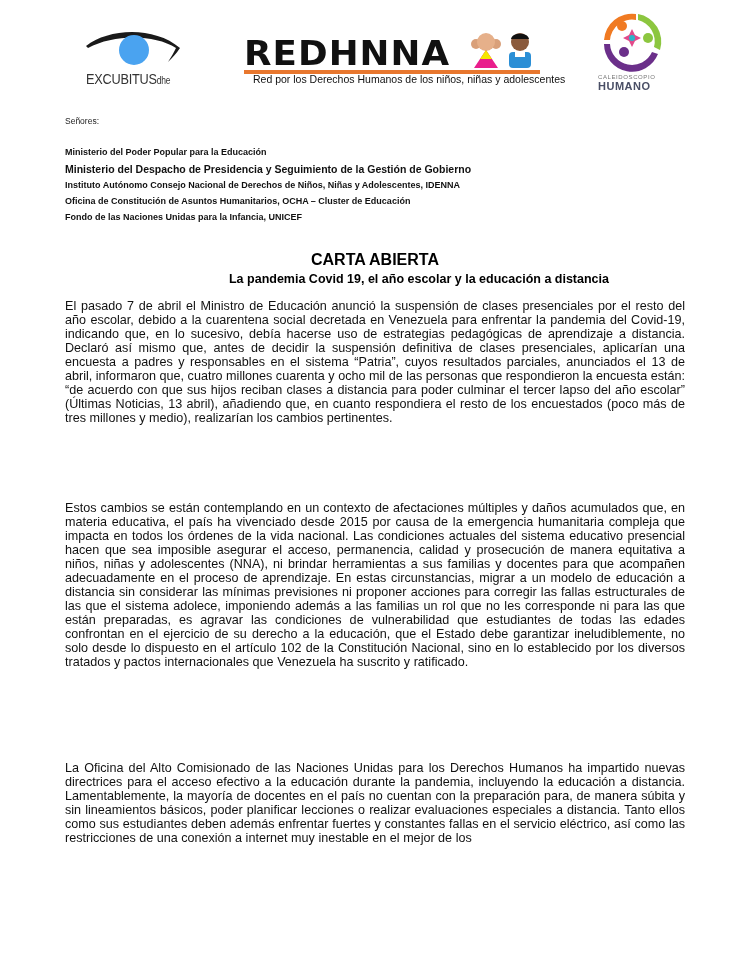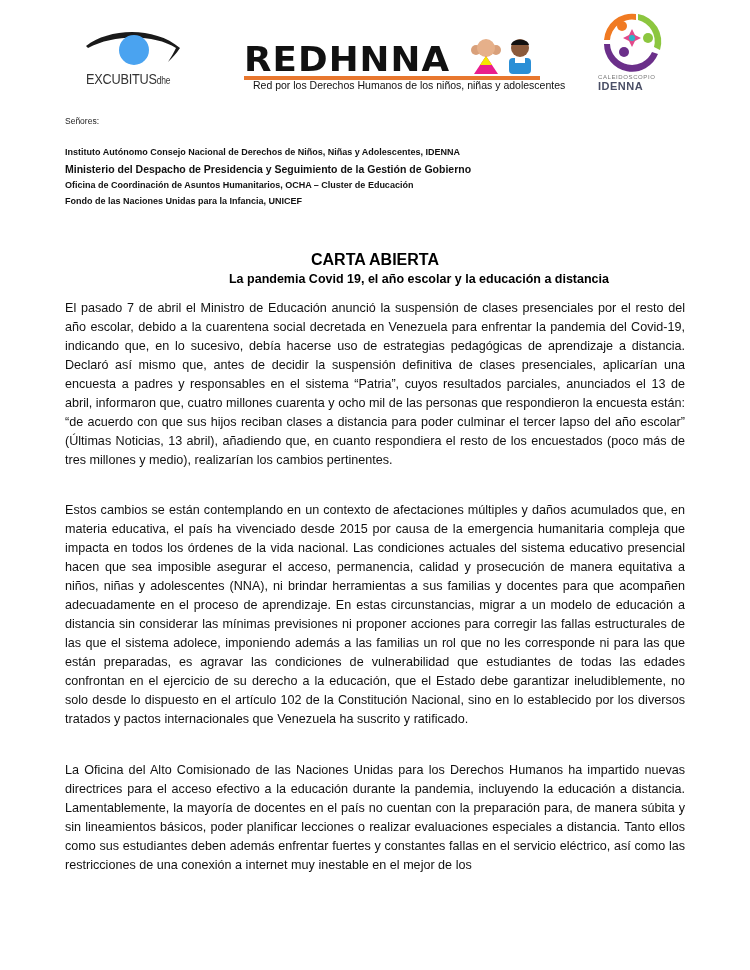--- a/index.html
+++ b/index.html
@@ -1,20 +1,20 @@
 <!DOCTYPE html>
 <html><head>
 <meta charset="utf-8">
 <style>
   html, body { margin: 0; padding: 0; background: #ffffff; }
   body { width: 750px; height: 970px; position: relative; overflow: hidden;
          font-family: "Liberation Sans", sans-serif; color: #000; }
   .logo { position: absolute; }
   #logo-excubitus { left: 84px; top: 24px; width: 100px; height: 66px; }
-  #logo-redhnna { left: 244px; top: 28px; width: 300px; height: 60px; margin-top: 6px; }
+  #logo-redhnna { left: 244px; top: 28px; width: 300px; height: 60px; }
   #logo-caleido { left: 592px; top: 10px; width: 80px; height: 90px; }
   .exc-text { position: absolute; left: 2px; top: 46px; font-size: 15px; color: #333; letter-spacing: -0.3px;
               font-family: "Liberation Sans Narrow", "Liberation Sans", sans-serif; transform: scaleX(0.85); transform-origin: left; white-space: nowrap; }
   .exc-text small { font-size: 10px; }
   .red-word { position: absolute; left: 0; top: 8px; font-size: 34px; font-weight: bold; letter-spacing: 1px;
               font-family: "DejaVu Sans", sans-serif; color: #111; transform: scaleX(1.05); transform-origin: left; white-space: nowrap; line-height: 1; }
   .red-bar { position: absolute; left: 0; top: 42px; width: 296px; height: 4px; background: #e8772e; }
   .red-sub { position: absolute; left: 9px; top: 45px; font-size: 10.5px; color: #111; white-space: nowrap; }
   .cal-text1 { position: absolute; left: 6px; top: 64px; font-size: 6px; color: #777; letter-spacing: 0.6px; white-space: nowrap; }
   .cal-text2 { position: absolute; left: 6px; top: 70px; font-size: 11px; color: #4a4f66; font-weight: bold; letter-spacing: 0.5px; white-space: nowrap; }
@@ -23,21 +23,21 @@
   .rcp { font-size: 9px; line-height: 1; white-space: nowrap; margin-bottom: 7px; color: #111; }
   .rcp.greet { font-size: 8.5px; font-weight: normal; margin-bottom: 22px; color: #222; }
   .rcp.b { font-weight: bold; }
   .rcp.big { font-size: 10.5px; margin-bottom: 7px; }
 
   #title { position: absolute; left: 0; width: 750px; top: 252px; text-align: center;
            font-size: 16px; font-weight: bold; line-height: 1; }
   #subtitle { position: absolute; left: 0; width: 750px; top: 273px; text-align: center;
               font-size: 12.5px; font-weight: bold; line-height: 1; padding-left: 44px; }
 
-  .para { position: absolute; left: 65px; width: 620px; font-size: 12.6px; line-height: 19px;
+  .para { position: absolute; left: 65px; width: 620px; font-size: 12.6px; line-height: 14px;
           text-align: justify; font-family: "Liberation Sans Narrow", "Liberation Sans", sans-serif; color: #111; }
   #p1 { top: 299px; }
   #p2 { top: 501px; }
   #p3 { top: 761px; }
 </style>
 </head>
 <body>
 
 <div class="logo" id="logo-excubitus">
   <svg width="100" height="46" viewBox="0 0 100 46">
@@ -75,28 +75,29 @@
     <circle cx="30" cy="16" r="5" fill="#f07a22"></circle>
     <circle cx="56" cy="28" r="5" fill="#8cc63f"></circle>
     <circle cx="32" cy="42" r="5" fill="#6b2f8a"></circle>
     <g transform="translate(40,28)">
       <circle r="9" fill="#ffffff"></circle>
       <path d="M0 -9 L 3 -3 L 9 0 L 3 3 L 0 9 L -3 3 L -9 0 L -3 -3 Z" fill="#e24a8a"></path>
       <circle r="3" fill="#2bb5c9"></circle>
     </g>
   </svg>
   <div class="cal-text1">CALEIDOSCOPIO</div>
-  <div class="cal-text2">IDENNA</div>
+  <div class="cal-text2">HUMANO</div>
 </div>
 
 <div id="recipients">
   <div class="rcp greet">Señores:</div>
+  <div class="rcp b">Ministerio del Poder Popular para la Educación</div>
+  <div class="rcp b big">Ministerio del Despacho de Presidencia y Seguimiento de la Gestión de Gobierno</div>
   <div class="rcp b">Instituto Autónomo Consejo Nacional de Derechos de Niños, Niñas y Adolescentes, IDENNA</div>
-  <div class="rcp b big">Ministerio del Despacho de Presidencia y Seguimiento de la Gestión de Gobierno</div>
-  <div class="rcp b">Oficina de Coordinación de Asuntos Humanitarios, OCHA – Cluster de Educación</div>
+  <div class="rcp b">Oficina de Constitución de Asuntos Humanitarios, OCHA – Cluster de Educación</div>
   <div class="rcp b">Fondo de las Naciones Unidas para la Infancia, UNICEF</div>
 </div>
 
 <div id="title">CARTA ABIERTA</div>
 <div id="subtitle">La pandemia Covid 19, el año escolar y la educación a distancia</div>
 
 <p class="para" id="p1" style="margin:0">El pasado 7 de abril el Ministro de Educación anunció la suspensión de clases presenciales por el resto del año escolar, debido a la cuarentena social decretada en Venezuela para enfrentar la pandemia del Covid-19, indicando que, en lo sucesivo, debía hacerse uso de estrategias pedagógicas de aprendizaje a distancia. Declaró así mismo que, antes de decidir la suspensión definitiva de clases presenciales, aplicarían una encuesta a padres y responsables en el sistema “Patria”, cuyos resultados parciales, anunciados el 13 de abril, informaron que, cuatro millones cuarenta y ocho mil de las personas que respondieron la encuesta están: “de acuerdo con que sus hijos reciban clases a distancia para poder culminar el tercer lapso del año escolar” (Últimas Noticias, 13 abril), añadiendo que, en cuanto respondiera el resto de los encuestados (poco más de tres millones y medio), realizarían los cambios pertinentes.</p>
 <p class="para" id="p2" style="margin:0">Estos cambios se están contemplando en un contexto de afectaciones múltiples y daños acumulados que, en materia educativa, el país ha vivenciado desde 2015 por causa de la emergencia humanitaria compleja que impacta en todos los órdenes de la vida nacional. Las condiciones actuales del sistema educativo presencial hacen que sea imposible asegurar el acceso, permanencia, calidad y prosecución de manera equitativa a niños, niñas y adolescentes (NNA), ni brindar herramientas a sus familias y docentes para que acompañen adecuadamente en el proceso de aprendizaje. En estas circunstancias, migrar a un modelo de educación a distancia sin considerar las mínimas previsiones ni proponer acciones para corregir las fallas estructurales de las que el sistema adolece, imponiendo además a las familias un rol que no les corresponde ni para las que están preparadas, es agravar las condiciones de vulnerabilidad que estudiantes de todas las edades confrontan en el ejercicio de su derecho a la educación, que el Estado debe garantizar ineludiblemente, no solo desde lo dispuesto en el artículo 102 de la Constitución Nacional, sino en lo establecido por los diversos tratados y pactos internacionales que Venezuela ha suscrito y ratificado.</p>
 <p class="para" id="p3" style="margin:0">La Oficina del Alto Comisionado de las Naciones Unidas para los Derechos Humanos ha impartido nuevas directrices para el acceso efectivo a la educación durante la pandemia, incluyendo la educación a distancia. Lamentablemente, la mayoría de docentes en el país no cuentan con la preparación para, de manera súbita y sin lineamientos básicos, poder planificar lecciones o realizar evaluaciones especiales a distancia. Tanto ellos como sus estudiantes deben además enfrentar fuertes y constantes fallas en el servicio eléctrico, así como las restricciones de una conexión a internet muy inestable en el mejor de los</p>
 

